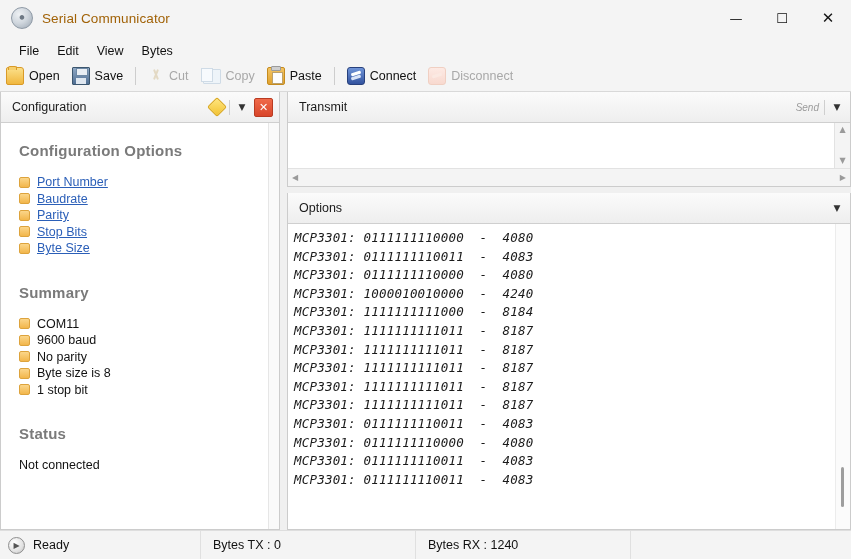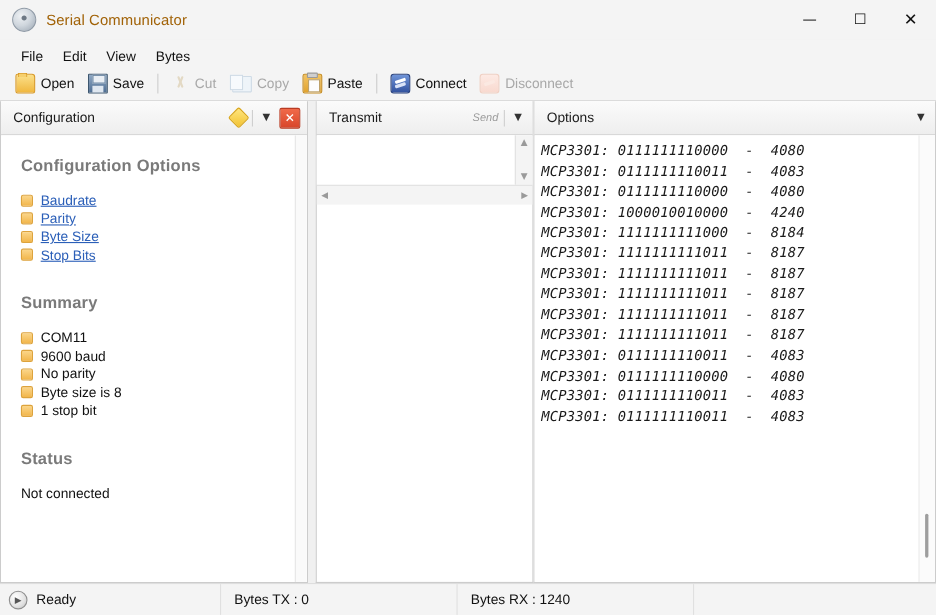--- a/index.html
+++ b/index.html
@@ -23,21 +23,21 @@
   .win-btn{width:46px;height:36px;display:flex;align-items:center;justify-content:center;
     font-family:"DejaVu Sans",sans-serif;font-size:13px;color:#111;}
   .win-btn.close{font-size:15px;}
 
   
   .menubar{height:25px;min-height:25px;background:#f4f4f4;display:flex;align-items:flex-end;padding-left:10px;}
   .menu-item{padding:3px 9px;font-size:12.5px;color:#111;}
 
   
   .toolbar{height:30px;min-height:30px;background:#f4f4f4;display:flex;align-items:center;
-    padding-left:8px;border-bottom:1px solid #d9d9d9;}
+    padding-left:0;border-bottom:1px solid #d9d9d9;}
   .tb-btn{display:flex;align-items:center;height:24px;padding:0 6px;gap:5px;}
   .tb-btn .lbl{font-size:12.5px;color:#111;}
   .tb-btn.disabled .lbl{color:#a8a8a8;}
   .tb-sep{width:1px;height:18px;background:#cdcdcd;margin:0 6px;}
   .ico{width:16px;height:16px;position:relative;display:inline-block;flex:0 0 16px;}
 
   
   .ico-folder{background:linear-gradient(#fbe08a,#f0b73e);border:1px solid #d99a27;border-radius:2px 3px 2px 2px;}
   .ico-folder:before{content:"";position:absolute;left:1px;top:-2px;width:7px;height:3px;background:#f6cf6c;border:1px solid #d99a27;border-bottom:none;border-radius:2px 2px 0 0;}
   
@@ -61,21 +61,21 @@
   .ico-connect:before{content:"";position:absolute;left:3px;top:4px;width:10px;height:3px;background:#ffffff;border-radius:1px;transform:rotate(-18deg);}
   .ico-connect:after{content:"";position:absolute;left:3px;top:8px;width:10px;height:3px;background:#d9e3f7;border-radius:1px;transform:rotate(-18deg);}
   
   .ico-disconnect{background:linear-gradient(#fdeae4,#f8d9cf);border:1px solid #f0cfc2;border-radius:3px;}
   .ico-disconnect:before{content:"";position:absolute;left:3px;top:6px;width:10px;height:3px;background:#fbe9e2;border-radius:1px;transform:rotate(-18deg);}
 
   
   .body{flex:1;display:flex;min-height:0;background:#f0f0f0;padding:0 0 0 0;}
   .left-pane{width:278px;min-width:278px;display:flex;flex-direction:column;background:#fff;border:1px solid #ccc;border-top:none;}
   .splitter{width:7px;background:#f0f0f0;}
-  .right-pane{flex:1;display:flex;flex-direction:row;min-width:0;}
+  .right-pane{flex:1;display:flex;flex-direction:column;min-width:0;}
 
   
   .panel-head{height:30px;min-height:30px;background:linear-gradient(#fbfbfb,#eeeeee);
     border-bottom:1px solid #cfcfcf;display:flex;align-items:center;padding:0 6px 0 11px;}
   .panel-title{font-size:12.5px;color:#1b1b1b;flex:1;}
   .head-actions{display:flex;align-items:center;gap:5px;}
   .pin-diamond{width:12px;height:12px;background:linear-gradient(135deg,#ffe680,#f2c230);
     border:1px solid #d9a518;transform:rotate(45deg);border-radius:2px;}
   .head-sep{width:1px;height:15px;background:#cfcfcf;}
   .chev{width:14px;height:14px;display:flex;align-items:center;justify-content:center;
@@ -196,33 +196,37 @@
           <div class="head-sep"></div>
           <div class="chev">▼</div>
           <div class="closebox">✕</div>
         </div>
       </div>
       <div class="left-body">
         <div class="section-h sub">Configuration Options</div>
         <ul class="opt-list">
           <li>
             <span class="bullet"></span>
+            <span class="opt-link">Port Number</span>
+          </li>
+          <li>
+            <span class="bullet"></span>
             <span class="opt-link">Baudrate</span>
           </li>
           <li>
             <span class="bullet"></span>
             <span class="opt-link">Parity</span>
           </li>
           <li>
             <span class="bullet"></span>
+            <span class="opt-link">Stop Bits</span>
+          </li>
+          <li>
+            <span class="bullet"></span>
             <span class="opt-link">Byte Size</span>
-          </li>
-          <li>
-            <span class="bullet"></span>
-            <span class="opt-link">Stop Bits</span>
           </li>
         </ul>
 
         <div class="gap-md"></div>
         <div class="section-h">Summary</div>
         <ul class="opt-list">
           <li>
             <span class="bullet"></span>
             <span class="sum-text">COM11</span>
           </li>

